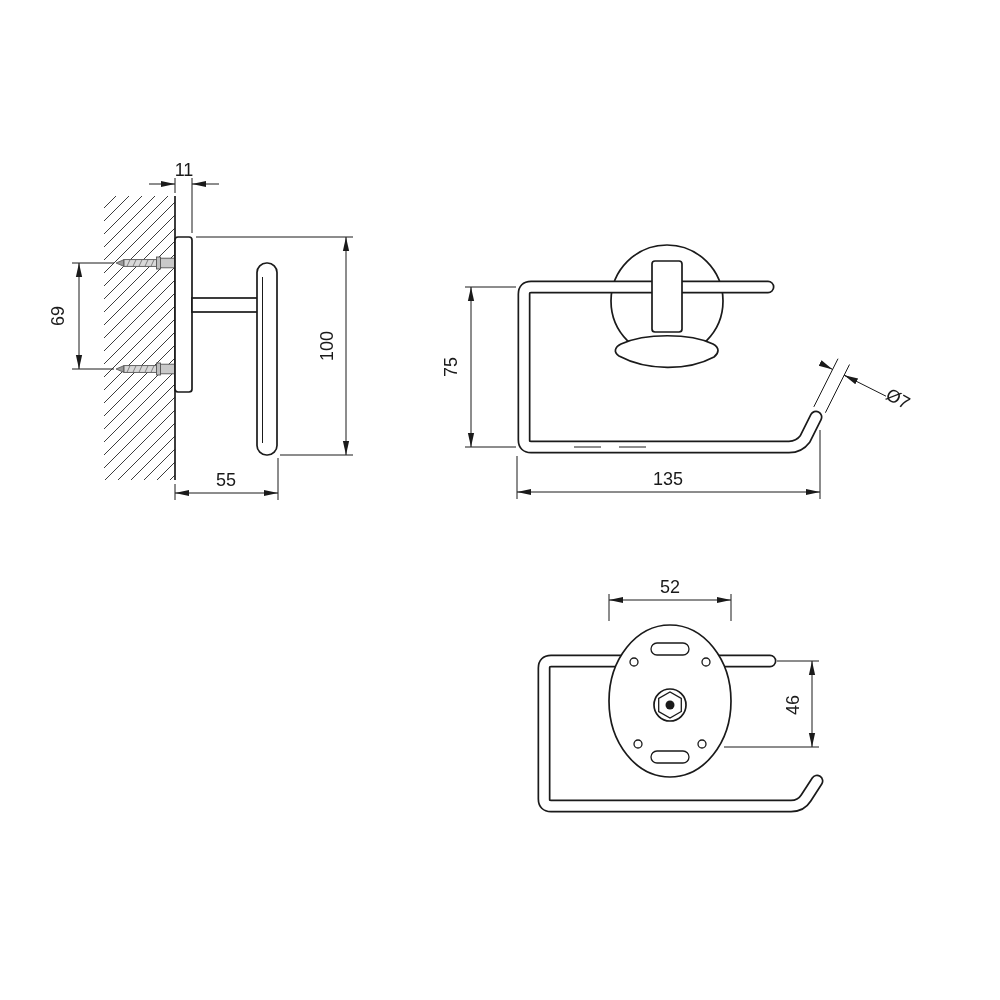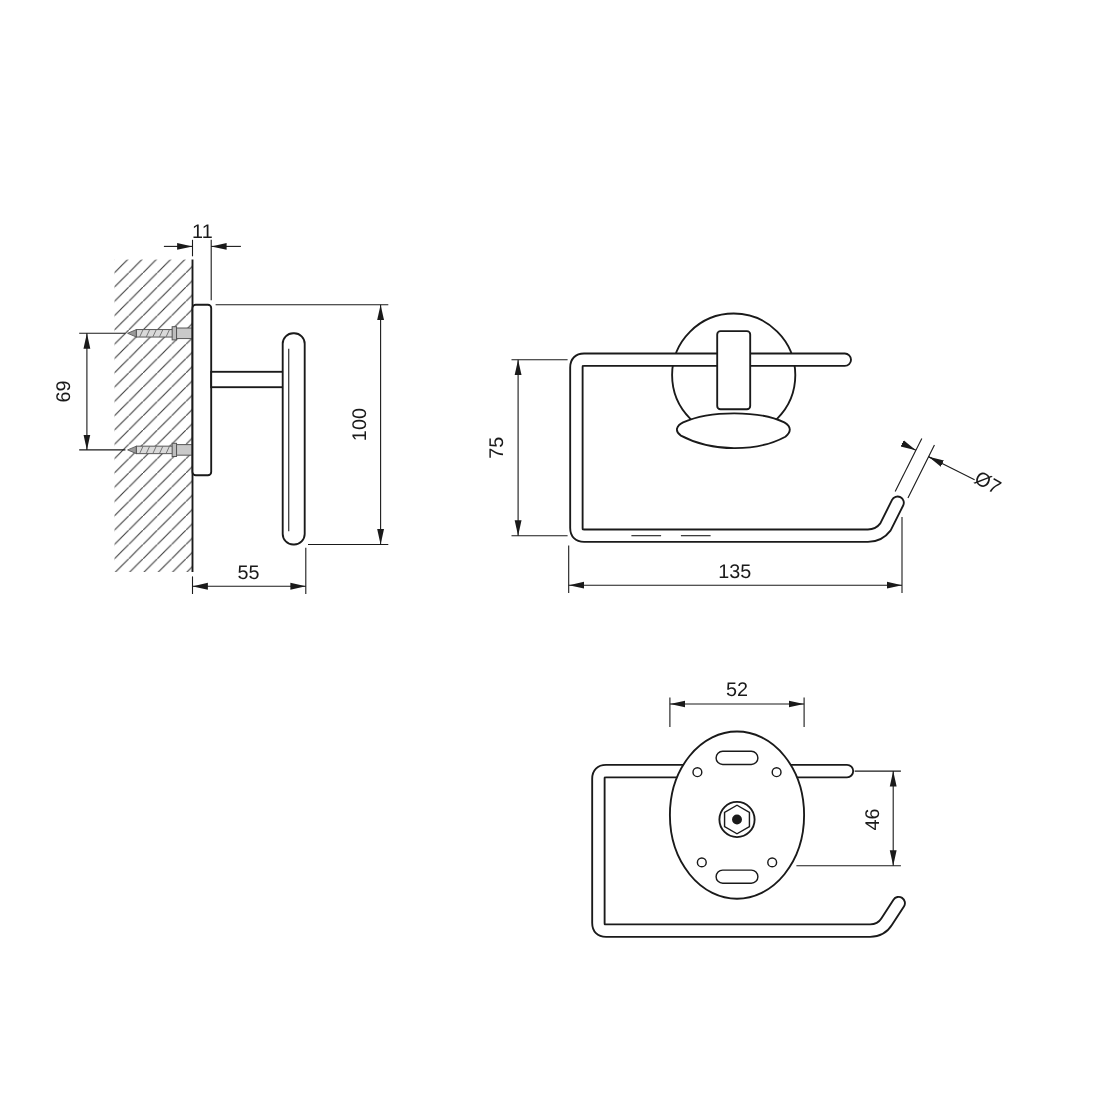--- a/index.html
+++ b/index.html
@@ -8,21 +8,20 @@
     background: #ffffff;
     width: 1000px;
     height: 1000px;
     overflow: hidden;
   }
   .stage {
     position: relative;
     width: 1000px;
     height: 840px;
     background: #ffffff;
-    margin-top: 40px;
   }
   svg { display: block; }
   .part {
     fill: #ffffff;
     stroke: #1a1a1a;
     stroke-width: 1.7;
   }
   .thin {
     fill: #ffffff;
     stroke: #1a1a1a;

